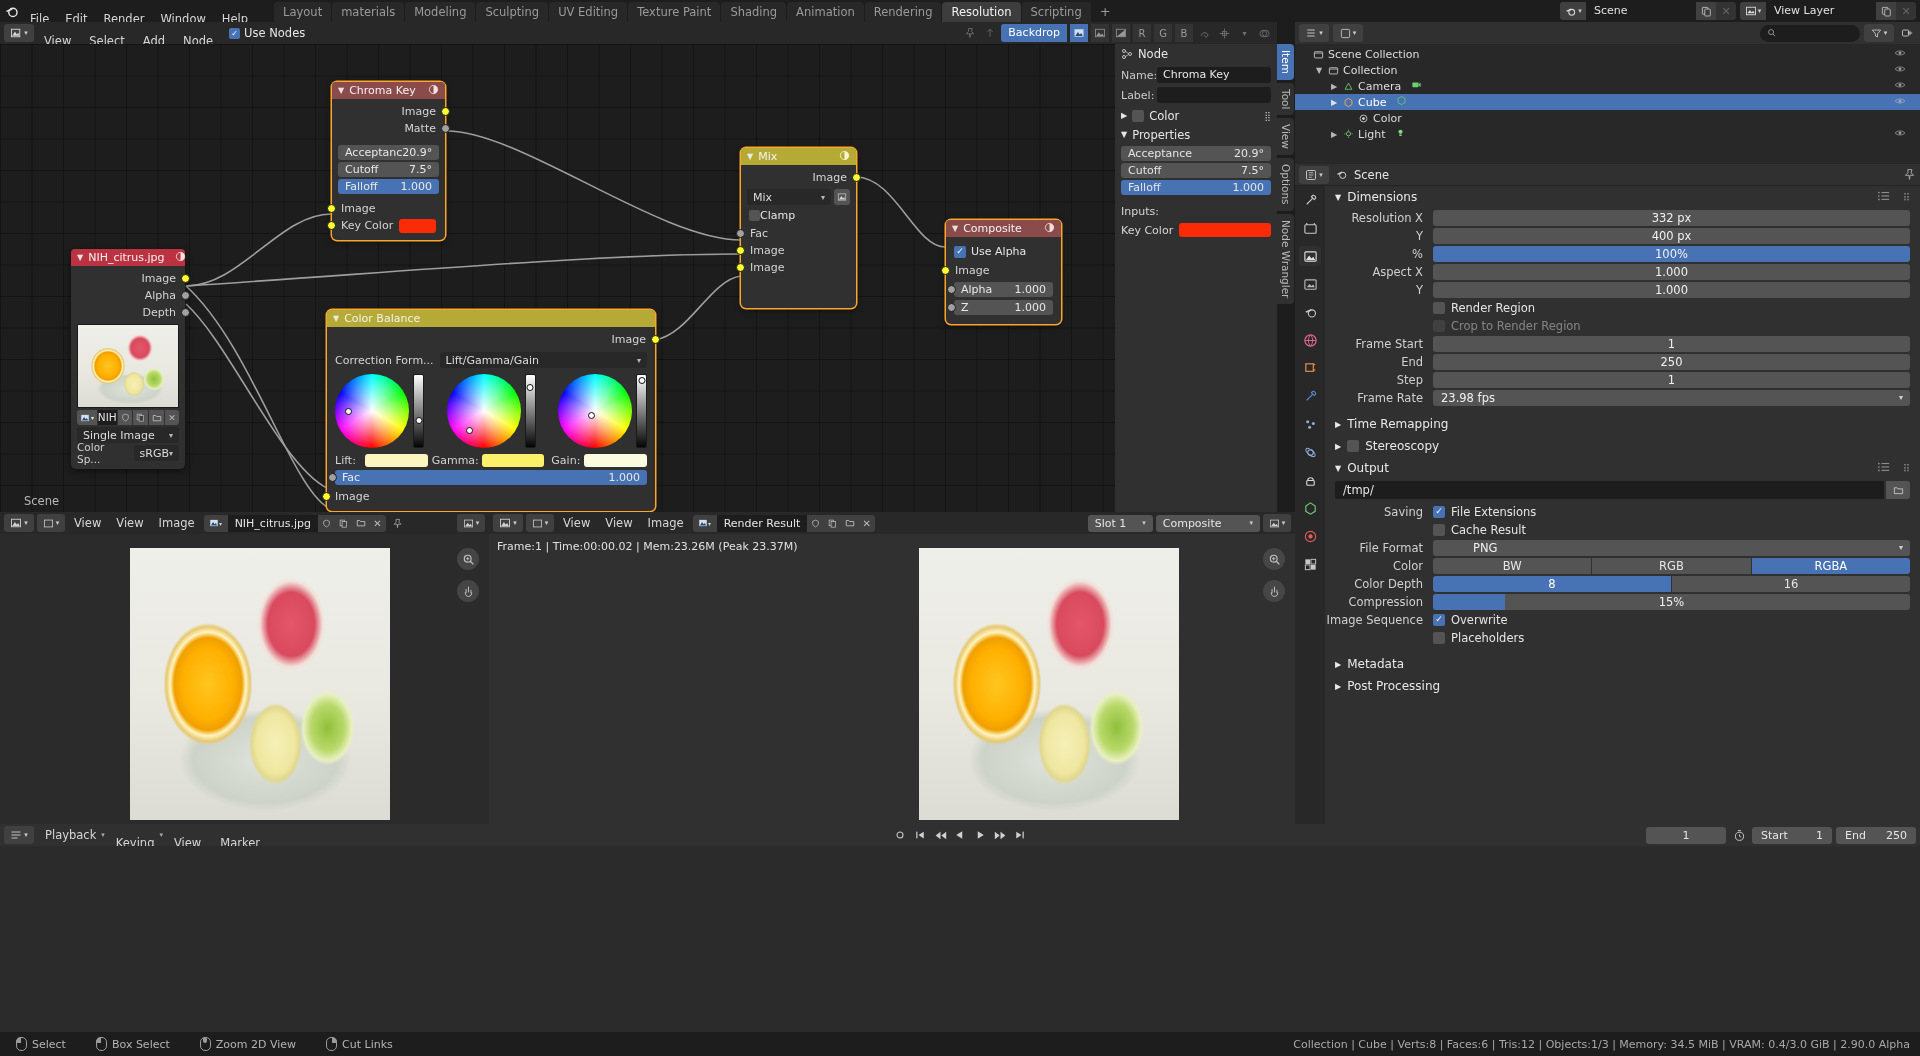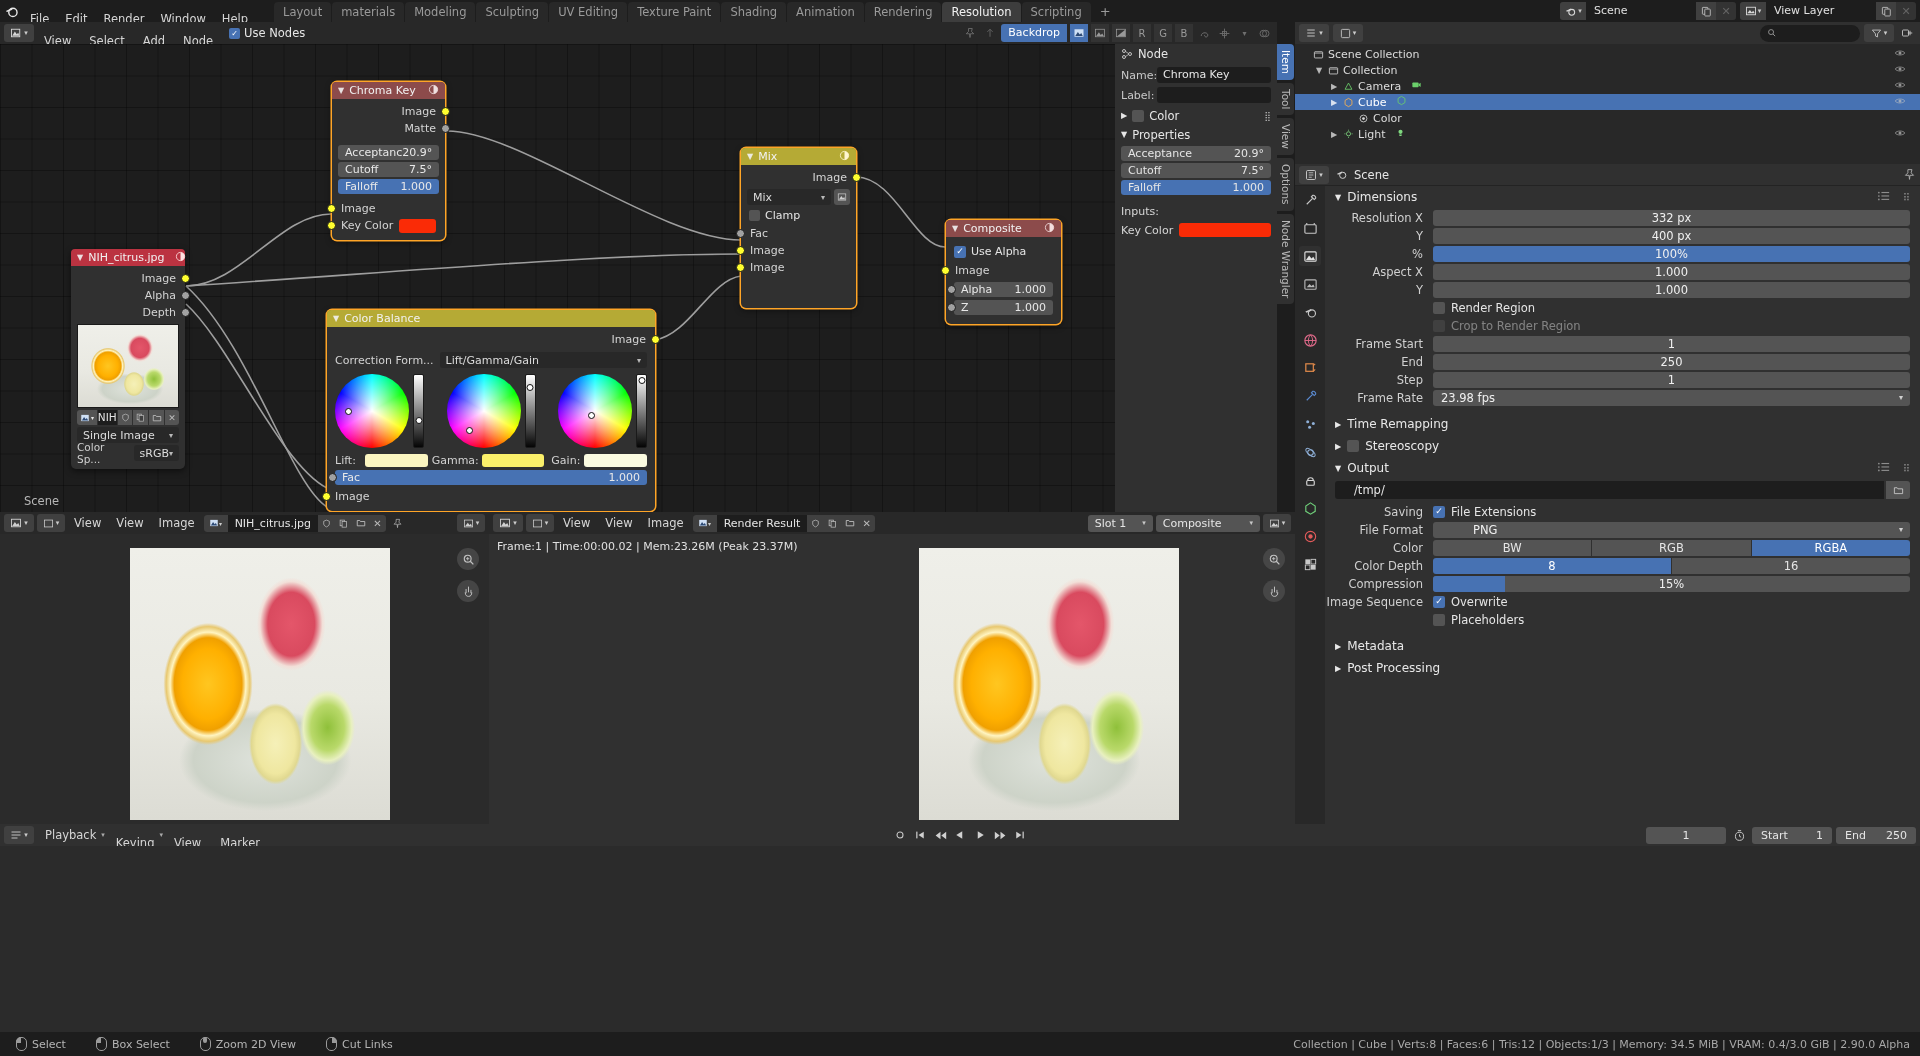--- a/index.html
+++ b/index.html
@@ -566,21 +566,21 @@
             <span>Mix</span>
             <span class="carat">▾</span>
           </div>
           <div style="width:16px;height:16px;background:#545454;border-radius:3px;display:flex;align-items:center;justify-content:center;">
             <svg width="10" height="10" viewBox="0 0 16 16">
                 <rect x="2" y="3" width="12" height="10" fill="none" stroke="#d0d0d0" stroke-width="1.1"></rect>
                 <path d="M3 12 L7 6.5 L9.5 10 L11.5 8 L13 12 Z" fill="#d0d0d0"></path>
               </svg>
           </div>
         </div>
-        <div style="display:flex;align-items:center;gap:5px;margin:2px 8px;height:15px;font-size:11px;">
+        <div style="display:flex;align-items:center;margin:2px 8px;height:15px;font-size:11px;">
           <div style="width:11px;height:11px;border-radius:2px;background:#545454;"></div>
           <span>Clamp</span>
         </div>
         <div class="sock-row">
           <span class="sock grey l" style="top:4px;"></span>
           <span>Fac</span>
         </div>
         <div class="sock-row">
           <span class="sock yellow l" style="top:4px;"></span>
           <span>Image</span>
@@ -1008,32 +1008,39 @@
             <circle cx="2" cy="3" r="1" fill="#c0c0c0"></circle>
             <circle cx="2" cy="7" r="1" fill="#c0c0c0"></circle>
             <circle cx="2" cy="11" r="1" fill="#c0c0c0"></circle>
             <rect x="5" y="2.3" width="9" height="1.3" fill="#c0c0c0"></rect>
             <rect x="5" y="6.3" width="9" height="1.3" fill="#c0c0c0"></rect>
             <rect x="5" y="10.3" width="9" height="1.3" fill="#c0c0c0"></rect>
           </svg></span>
         <span style="opacity: 0.45; margin-left: 6px; font-size: 10px;">⠿</span>
       </div>
       <div style="display: flex; align-items: center; margin: 2px 10px 4px; gap: 2px;">
-        <div style="flex: 1 1 0%; height: 18px; background: rgb(29, 29, 29); border-radius: 3px 0px 0px 3px; line-height: 18px; padding: 0px 19px; font-size: 11.5px;">/tmp/</div>
+        <div style="flex: 1 1 0%; height: 18px; background: rgb(29, 29, 29); border-radius: 3px 0px 0px 3px; line-height: 18px; padding: 0px 8px; font-size: 11.5px;">/tmp/</div>
         <div style="width: 24px; height: 18px; background: rgb(84, 84, 84); border-radius: 0px 3px 3px 0px; display: flex; align-items: center; justify-content: center;">
           <svg width="11" height="11" viewBox="0 0 16 16">
             <path d="M2 4 L6 4 L7.2 5.6 L14 5.6 L14 12.5 L2 12.5 Z" fill="none" stroke="#d0d0d0" stroke-width="1.2"></path>
           </svg>
         </div>
       </div>
       <div class="prow">
         <div class="plbl">Saving</div>
         <div style="flex: 1 1 0%; display: flex; align-items: center; gap: 6px;">
           <span class="ckbox on"></span>
           <span>File Extensions</span>
+        </div>
+      </div>
+      <div class="prow">
+        <div class="plbl"></div>
+        <div style="flex: 1 1 0%; display: flex; align-items: center; gap: 6px;">
+          <span class="ckbox"></span>
+          <span>Cache Result</span>
         </div>
       </div>
       <div class="prow">
         <div class="plbl">File Format</div>
         <div class="pval left">
           <span style="flex: 1 1 0%; margin-left: 32px;">PNG</span>
           <span style="font-size: 8px; opacity: 0.8; padding-right: 7px;">▾</span>
         </div>
       </div>
       <div class="prow">

